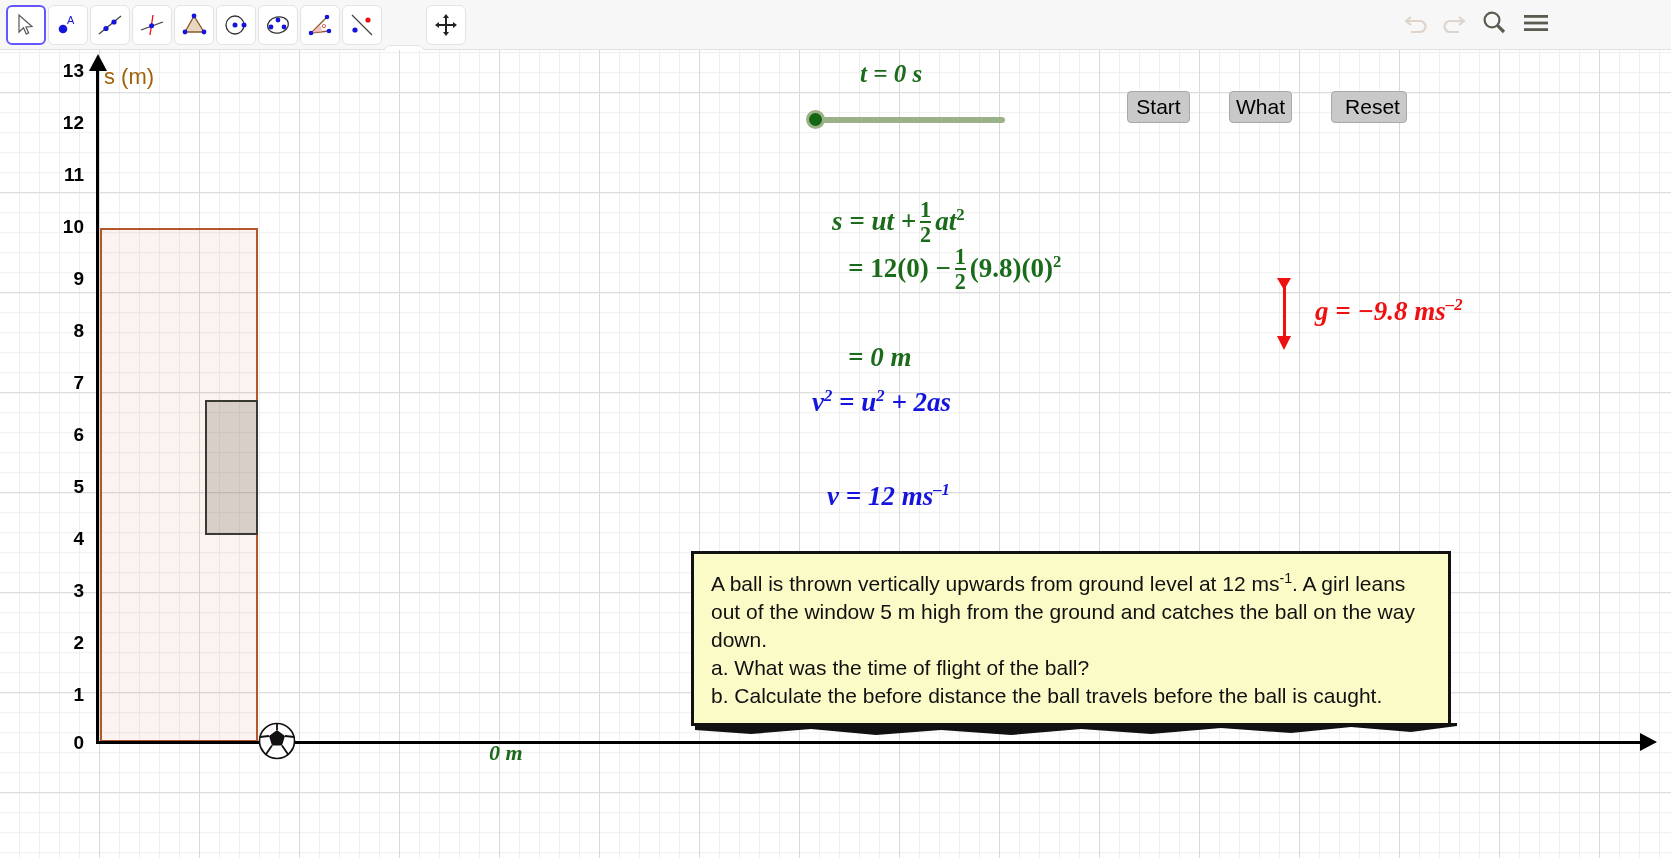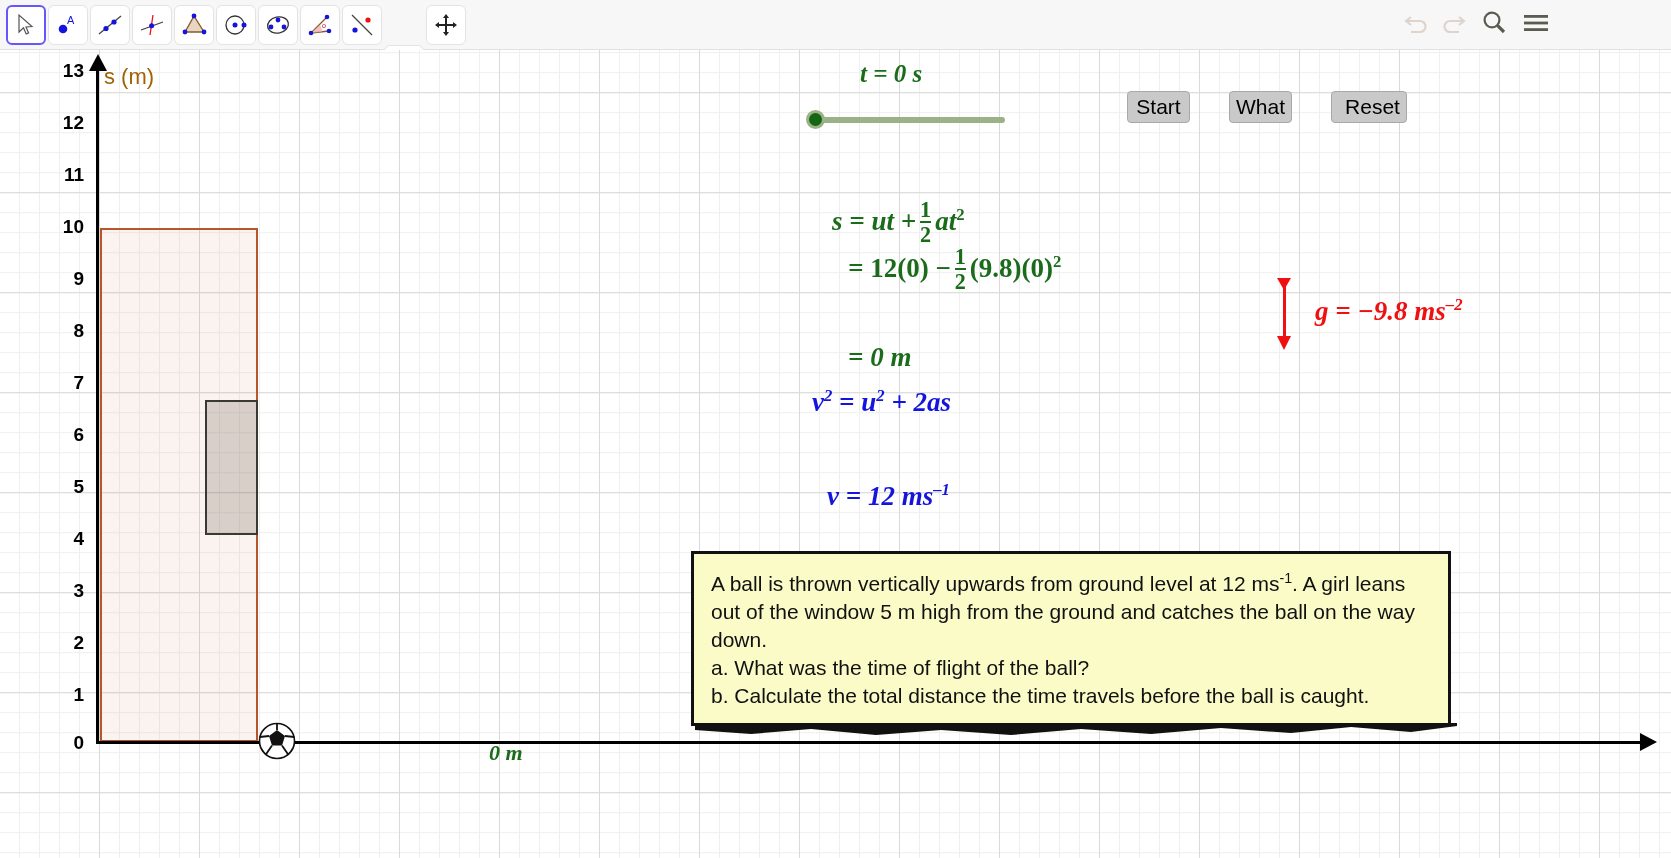--- a/index.html
+++ b/index.html
@@ -456,17 +456,17 @@
 
   <div id="note">
     <div id="note-shadow"></div>
     <div id="note-body"></div>
     <svg class="rag" viewBox="0 0 768 14" preserveAspectRatio="none">
       <path d="M4,0 L4,7 L60,11 L120,6 L185,12 L250,7 L320,12 L390,6 L460,11 L530,5 L600,10 L660,4 L720,9 L766,3 L766,0 Z" fill="#111"></path>
     </svg>
     <div id="note-text">
       <div><span>A ball is thrown vertically upwards from ground level at 12 ms</span><sup>-1</sup><span>. A girl leans out of the window 5 m high from the ground and catches the ball on the way down.</span></div>
       <div class="item">a.  What was the time of flight of the ball?</div>
-      <div class="item">b.  Calculate the total distance the time travels before the ball is caught.</div>
+      <div class="item">b.  Calculate the before distance the ball travels before the ball is caught.</div>
     </div>
   </div>
 
 </div>
 
 </body></html>

